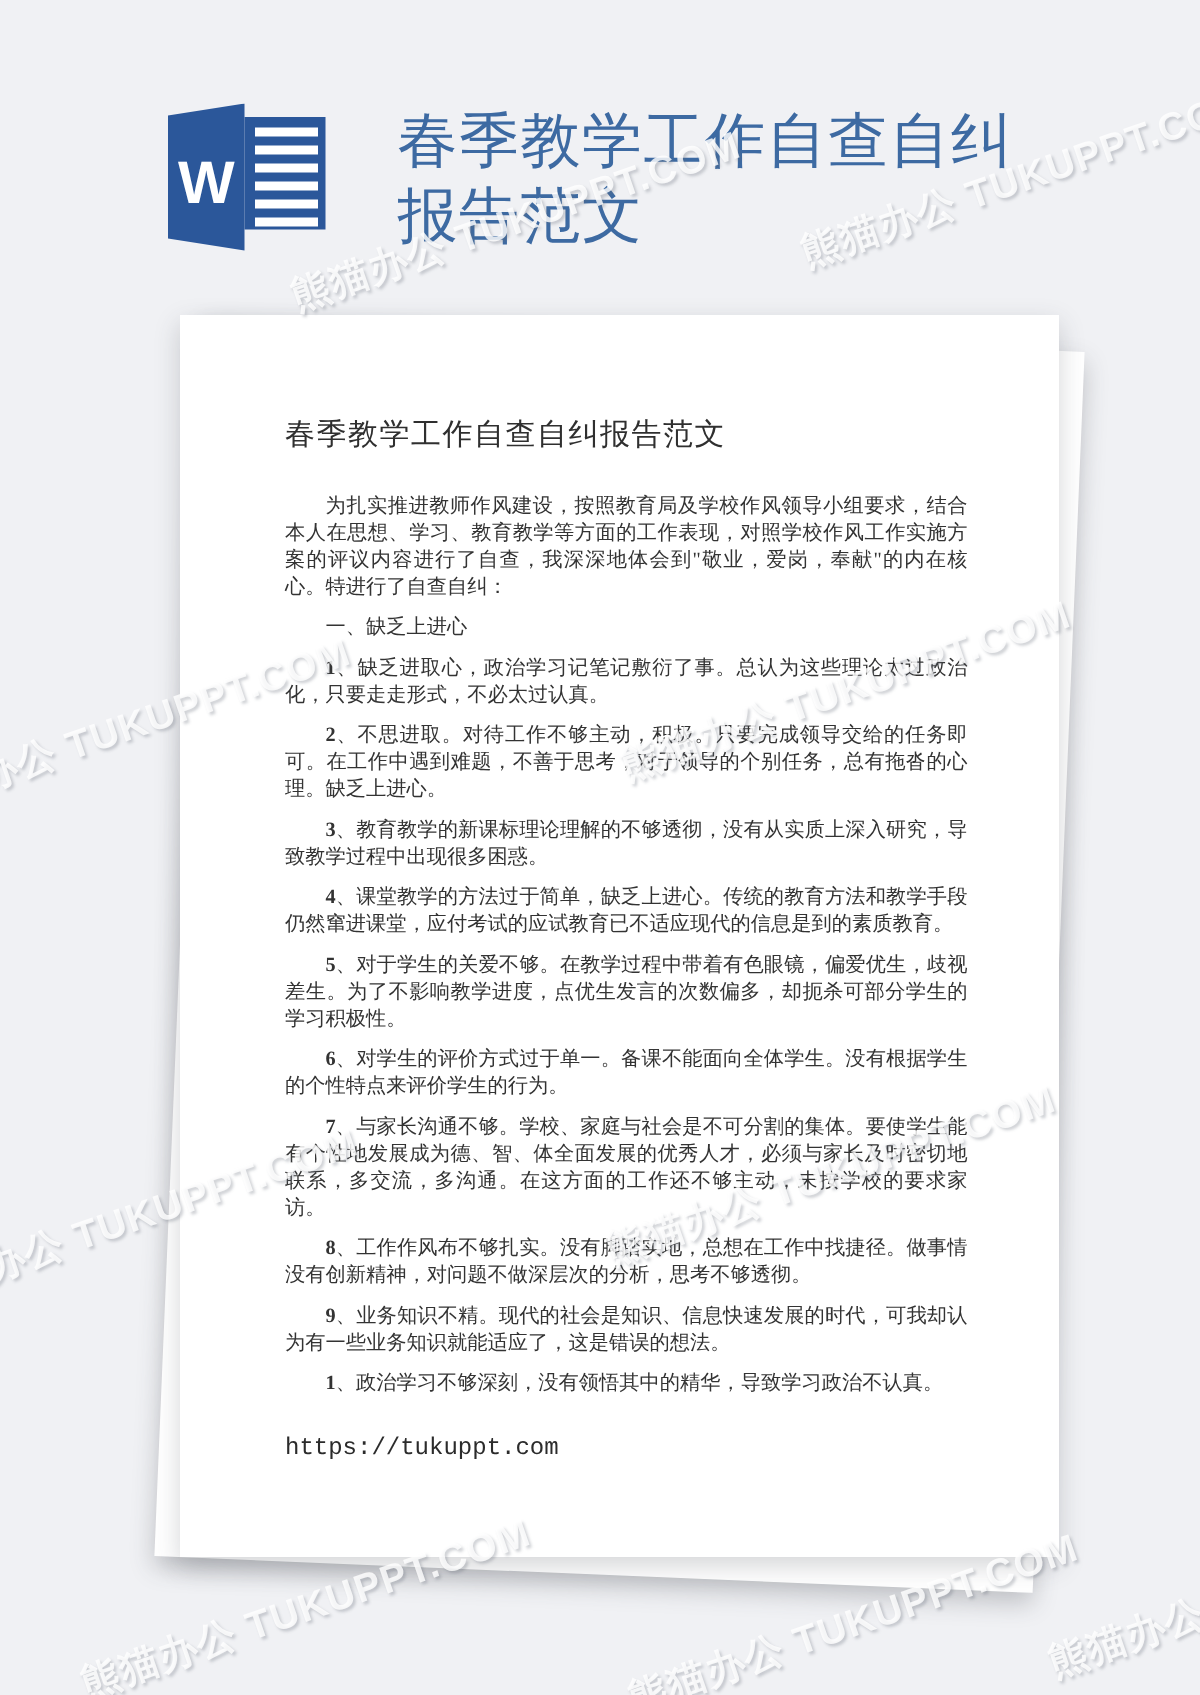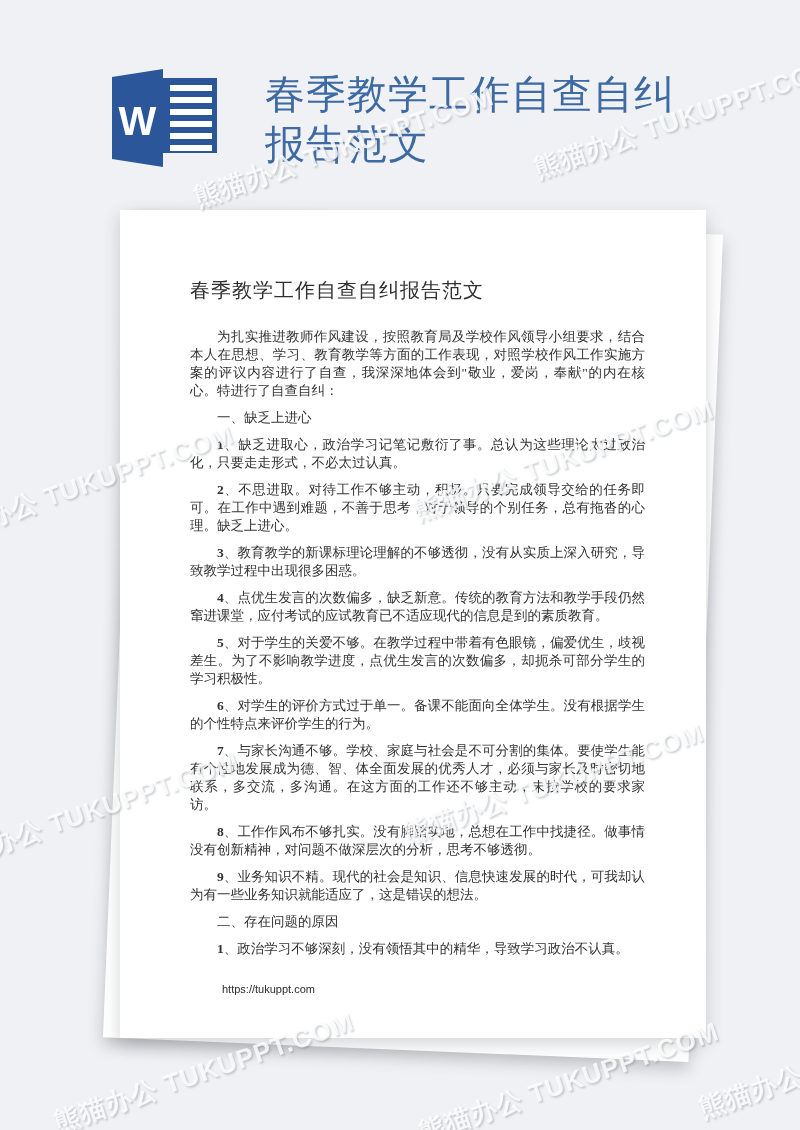--- a/index.html
+++ b/index.html
@@ -46,22 +46,22 @@
     margin:0 0 26px; font-size:20px; line-height:1.2;
     font-weight:400; letter-spacing:1px; color:#2f2f2f;
   }
   .doc p {
     margin:0 0 9px; font-size:13.5px; line-height:18px;
     text-indent:2em; text-align:justify; color:#333;
   }
   .doc p b.num { font-weight:700; }
   .footer-link {
     display:inline-block; margin-top:16px;
-    font-family:Liberation Sans, sans-serif;
-    font-size:11px; color:#2b2b2b; text-decoration:none;margin-left:32px;
+    font-family:Liberation Mono, monospace;
+    font-size:16px; color:#2b2b2b; text-decoration:none;
   }
 
   
   .wm {
     position:absolute; white-space:nowrap; pointer-events:none;
     font-weight:700; font-size:26px; letter-spacing:1px;
     color:rgba(255,255,255,.82);
     text-shadow:1px 2px 2px rgba(100,106,118,.30);
     transform:rotate(-19deg); transform-origin:0 50%;
     font-family:"Liberation Sans","DejaVu Sans",sans-serif;
@@ -101,27 +101,26 @@
   <div class="sheet back"></div>
 
   <div class="sheet main doc">
     <h2 class="doc-title">春季教学工作自查自纠报告范文</h2>
 
     <p><b class="num"></b><span>为扎实推进教师作风建设，按照教育局及学校作风领导小组要求，结合本人在思想、学习、教育教学等方面的工作表现，对照学校作风工作实施方案的评议内容进行了自查，我深深地体会到"敬业，爱岗，奉献"的内在核心。特进行了自查自纠：</span></p>
     <p><b class="num"></b><span>一、缺乏上进心</span></p>
     <p><b class="num">1</b><span>、缺乏进取心，政治学习记笔记敷衍了事。总认为这些理论太过政治化，只要走走形式，不必太过认真。</span></p>
     <p><b class="num">2</b><span>、不思进取。对待工作不够主动，积极。只要完成领导交给的任务即可。在工作中遇到难题，不善于思考，对于领导的个别任务，总有拖沓的心理。缺乏上进心。</span></p>
     <p><b class="num">3</b><span>、教育教学的新课标理论理解的不够透彻，没有从实质上深入研究，导致教学过程中出现很多困惑。</span></p>
-    <p><b class="num">4</b><span>、点优生发言的次数偏多，缺乏新意。传统的教育方法和教学手段仍然窜进课堂，应付考试的应试教育已不适应现代的信息是到的素质教育。</span></p>
+    <p><b class="num">4</b><span>、课堂教学的方法过于简单，缺乏上进心。传统的教育方法和教学手段仍然窜进课堂，应付考试的应试教育已不适应现代的信息是到的素质教育。</span></p>
     <p><b class="num">5</b><span>、对于学生的关爱不够。在教学过程中带着有色眼镜，偏爱优生，歧视差生。为了不影响教学进度，点优生发言的次数偏多，却扼杀可部分学生的学习积极性。</span></p>
     <p><b class="num">6</b><span>、对学生的评价方式过于单一。备课不能面向全体学生。没有根据学生的个性特点来评价学生的行为。</span></p>
     <p><b class="num">7</b><span>、与家长沟通不够。学校、家庭与社会是不可分割的集体。要使学生能有个性地发展成为德、智、体全面发展的优秀人才，必须与家长及时密切地联系，多交流，多沟通。在这方面的工作还不够主动，未按学校的要求家访。</span></p>
     <p><b class="num">8</b><span>、工作作风布不够扎实。没有脚踏实地，总想在工作中找捷径。做事情没有创新精神，对问题不做深层次的分析，思考不够透彻。</span></p>
     <p><b class="num">9</b><span>、业务知识不精。现代的社会是知识、信息快速发展的时代，可我却认为有一些业务知识就能适应了，这是错误的想法。</span></p>
-    <p><b class="num"></b><span>二、存在问题的原因</span></p>
     <p><b class="num">1</b><span>、政治学习不够深刻，没有领悟其中的精华，导致学习政治不认真。</span></p>
 
     <a class="footer-link">https://tukuppt.com</a>
   </div>
 
   <span class="wm wm-a">熊猫办公 TUKUPPT.COM</span>
   <span class="wm wm-b">熊猫办公 TUKUPPT.COM</span>
   <span class="wm wm-c">熊猫办公 TUKUPPT.COM</span>
   <span class="wm wm-d">熊猫办公 TUKUPPT.COM</span>
   <span class="wm wm-f">熊猫办公 TUKUPPT.COM</span>

